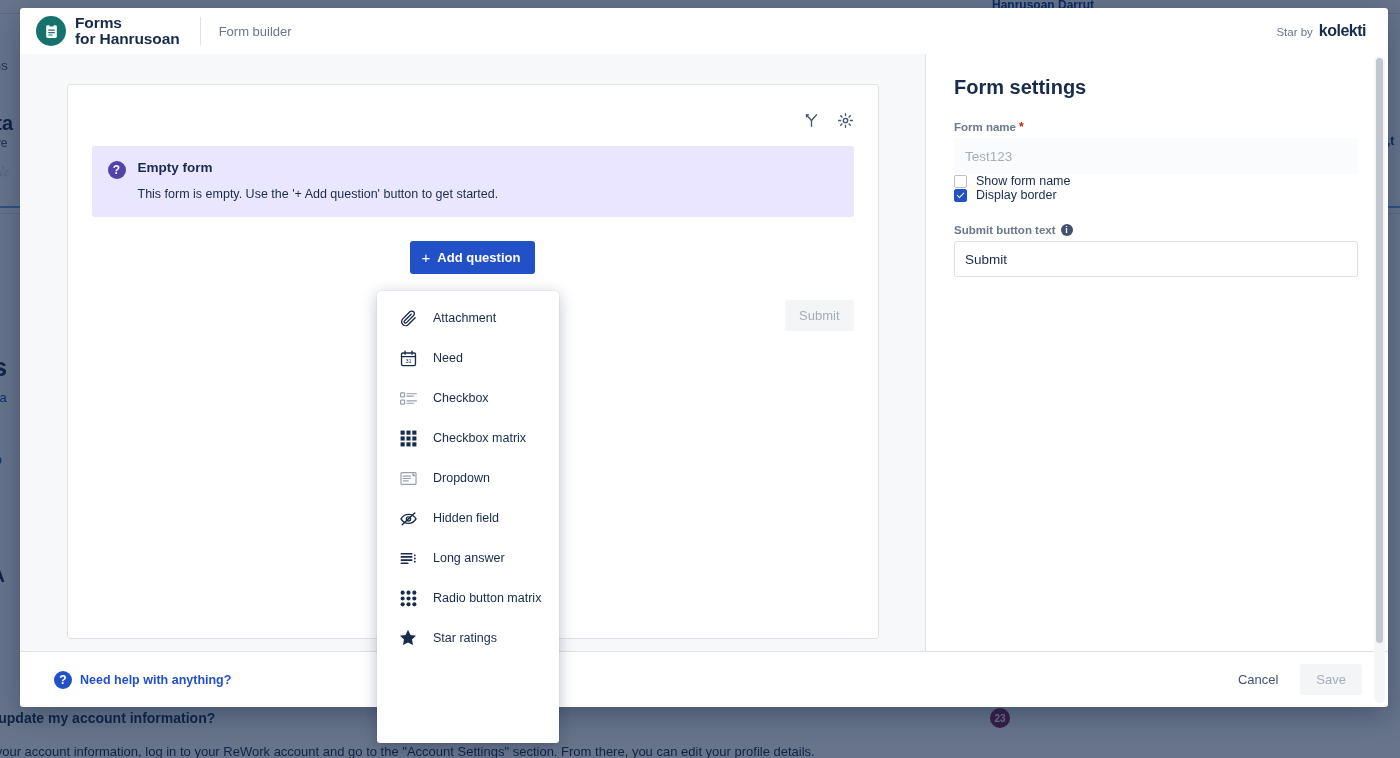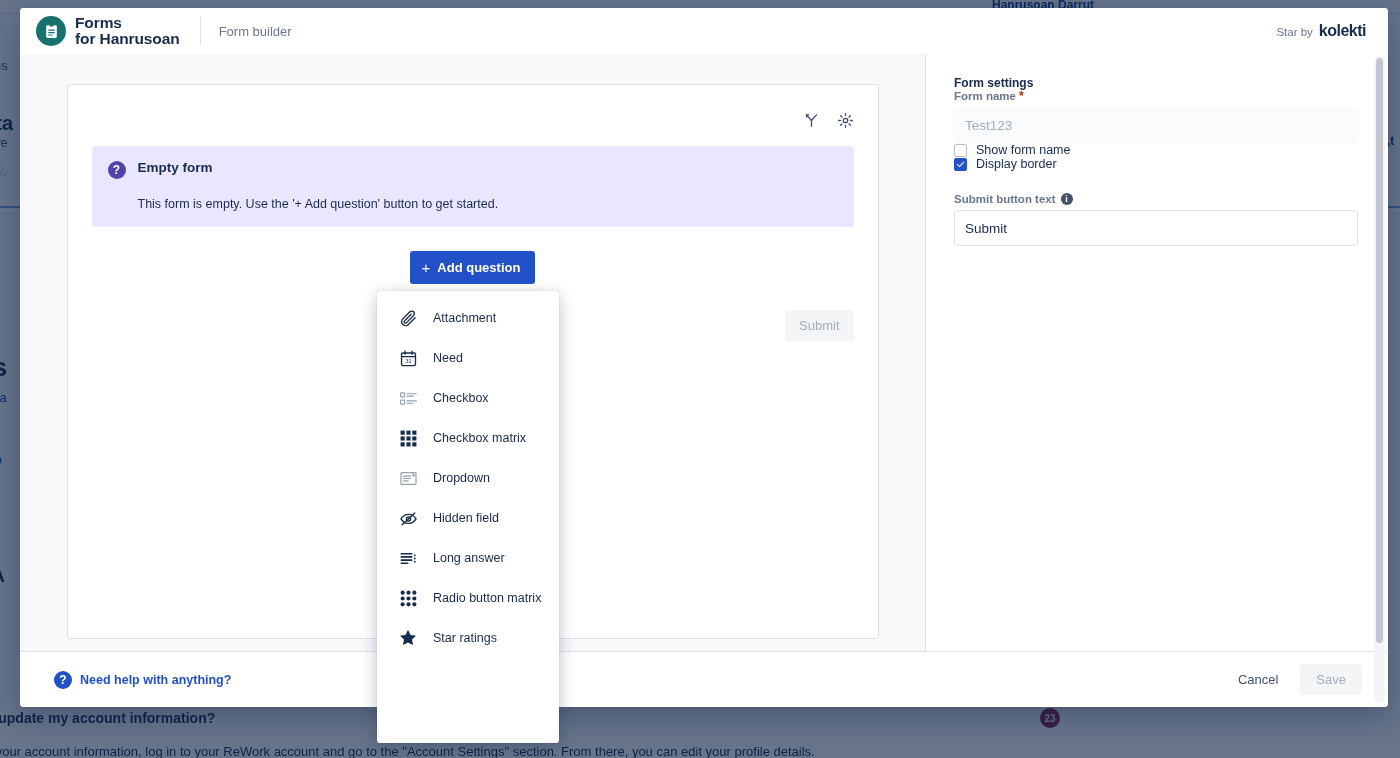--- a/index.html
+++ b/index.html
@@ -68,21 +68,21 @@
   }
   .bg-q2 {
     position: absolute; left: -24px; top: 618px;
     font-size: 14px; font-weight: 700; color: #172b4d; white-space: nowrap;
   }
   .bg-p {
     position: absolute; left: -26px; top: 744px;
     font-size: 13px; color: #172b4d; white-space: nowrap;
   }
   .bg-badge {
-    position: absolute; left: 1040px; top: 708px;
+    position: absolute; left: 990px; top: 708px;
     width: 20px; height: 20px; border-radius: 50%;
     background: #8c1c4a;
     color: #fff; font-size: 10px; font-weight: 700;
     display: flex; align-items: center; justify-content: center;
   }
   .bg-right-text {
     position: absolute; left: 1378px; top: 134px;
     font-size: 12px; font-weight: 700; color: #0b3d91; white-space: nowrap;
   }
 
@@ -176,21 +176,21 @@
     display: flex; gap: 12px;
   }
   .eb-icon {
     width: 18px; height: 18px; border-radius: 50%;
     background: #5243aa; color: #fff;
     font-size: 12px; font-weight: 700;
     display: flex; align-items: center; justify-content: center;
     flex: 0 0 18px; margin-top: 1px;
   }
   .eb-title { font-size: 13.5px; font-weight: 700; color: #172b4d; }
-  .eb-text { font-size: 12.5px; color: #172b4d; margin-top: 22px; }
+  .eb-text { font-size: 12.5px; color: #172b4d; margin-top: 12px; }
 
   .add-q-row { display: flex; justify-content: center; margin-top: 24px; }
   .add-q-btn {
     background: #2251c7;
     color: #fff;
     border: none; border-radius: 3px;
     font-size: 13px; font-weight: 700;
     font-family: inherit;
     padding: 9px 15px 9px 12px;
     display: inline-flex; align-items: center; gap: 7px;
@@ -208,21 +208,22 @@
 
   
   .settings-pane {
     flex: 0 0 462px;
     background: #fff;
     padding: 22px 30px 0 28px;
     position: relative;
     overflow: hidden;
   }
   .settings-title {
-    font-size: 12px; font-weight: 700; color: #172b4d;
+    font-size: 20px; font-weight: 700; color: #172b4d;
+    margin-bottom: 22px;
   }
   .fld-label {
     font-size: 11.5px; font-weight: 700; color: #6b778c;
     margin-bottom: 5px; display: flex; align-items: center; gap: 3px;
   }
   .req { color: #bf2600; font-size: 12px; line-height: 1; }
   .info-dot {
     width: 12px; height: 12px; border-radius: 50%;
     background: #42526e; color: #fff;
     font-size: 9px; font-weight: 700;

